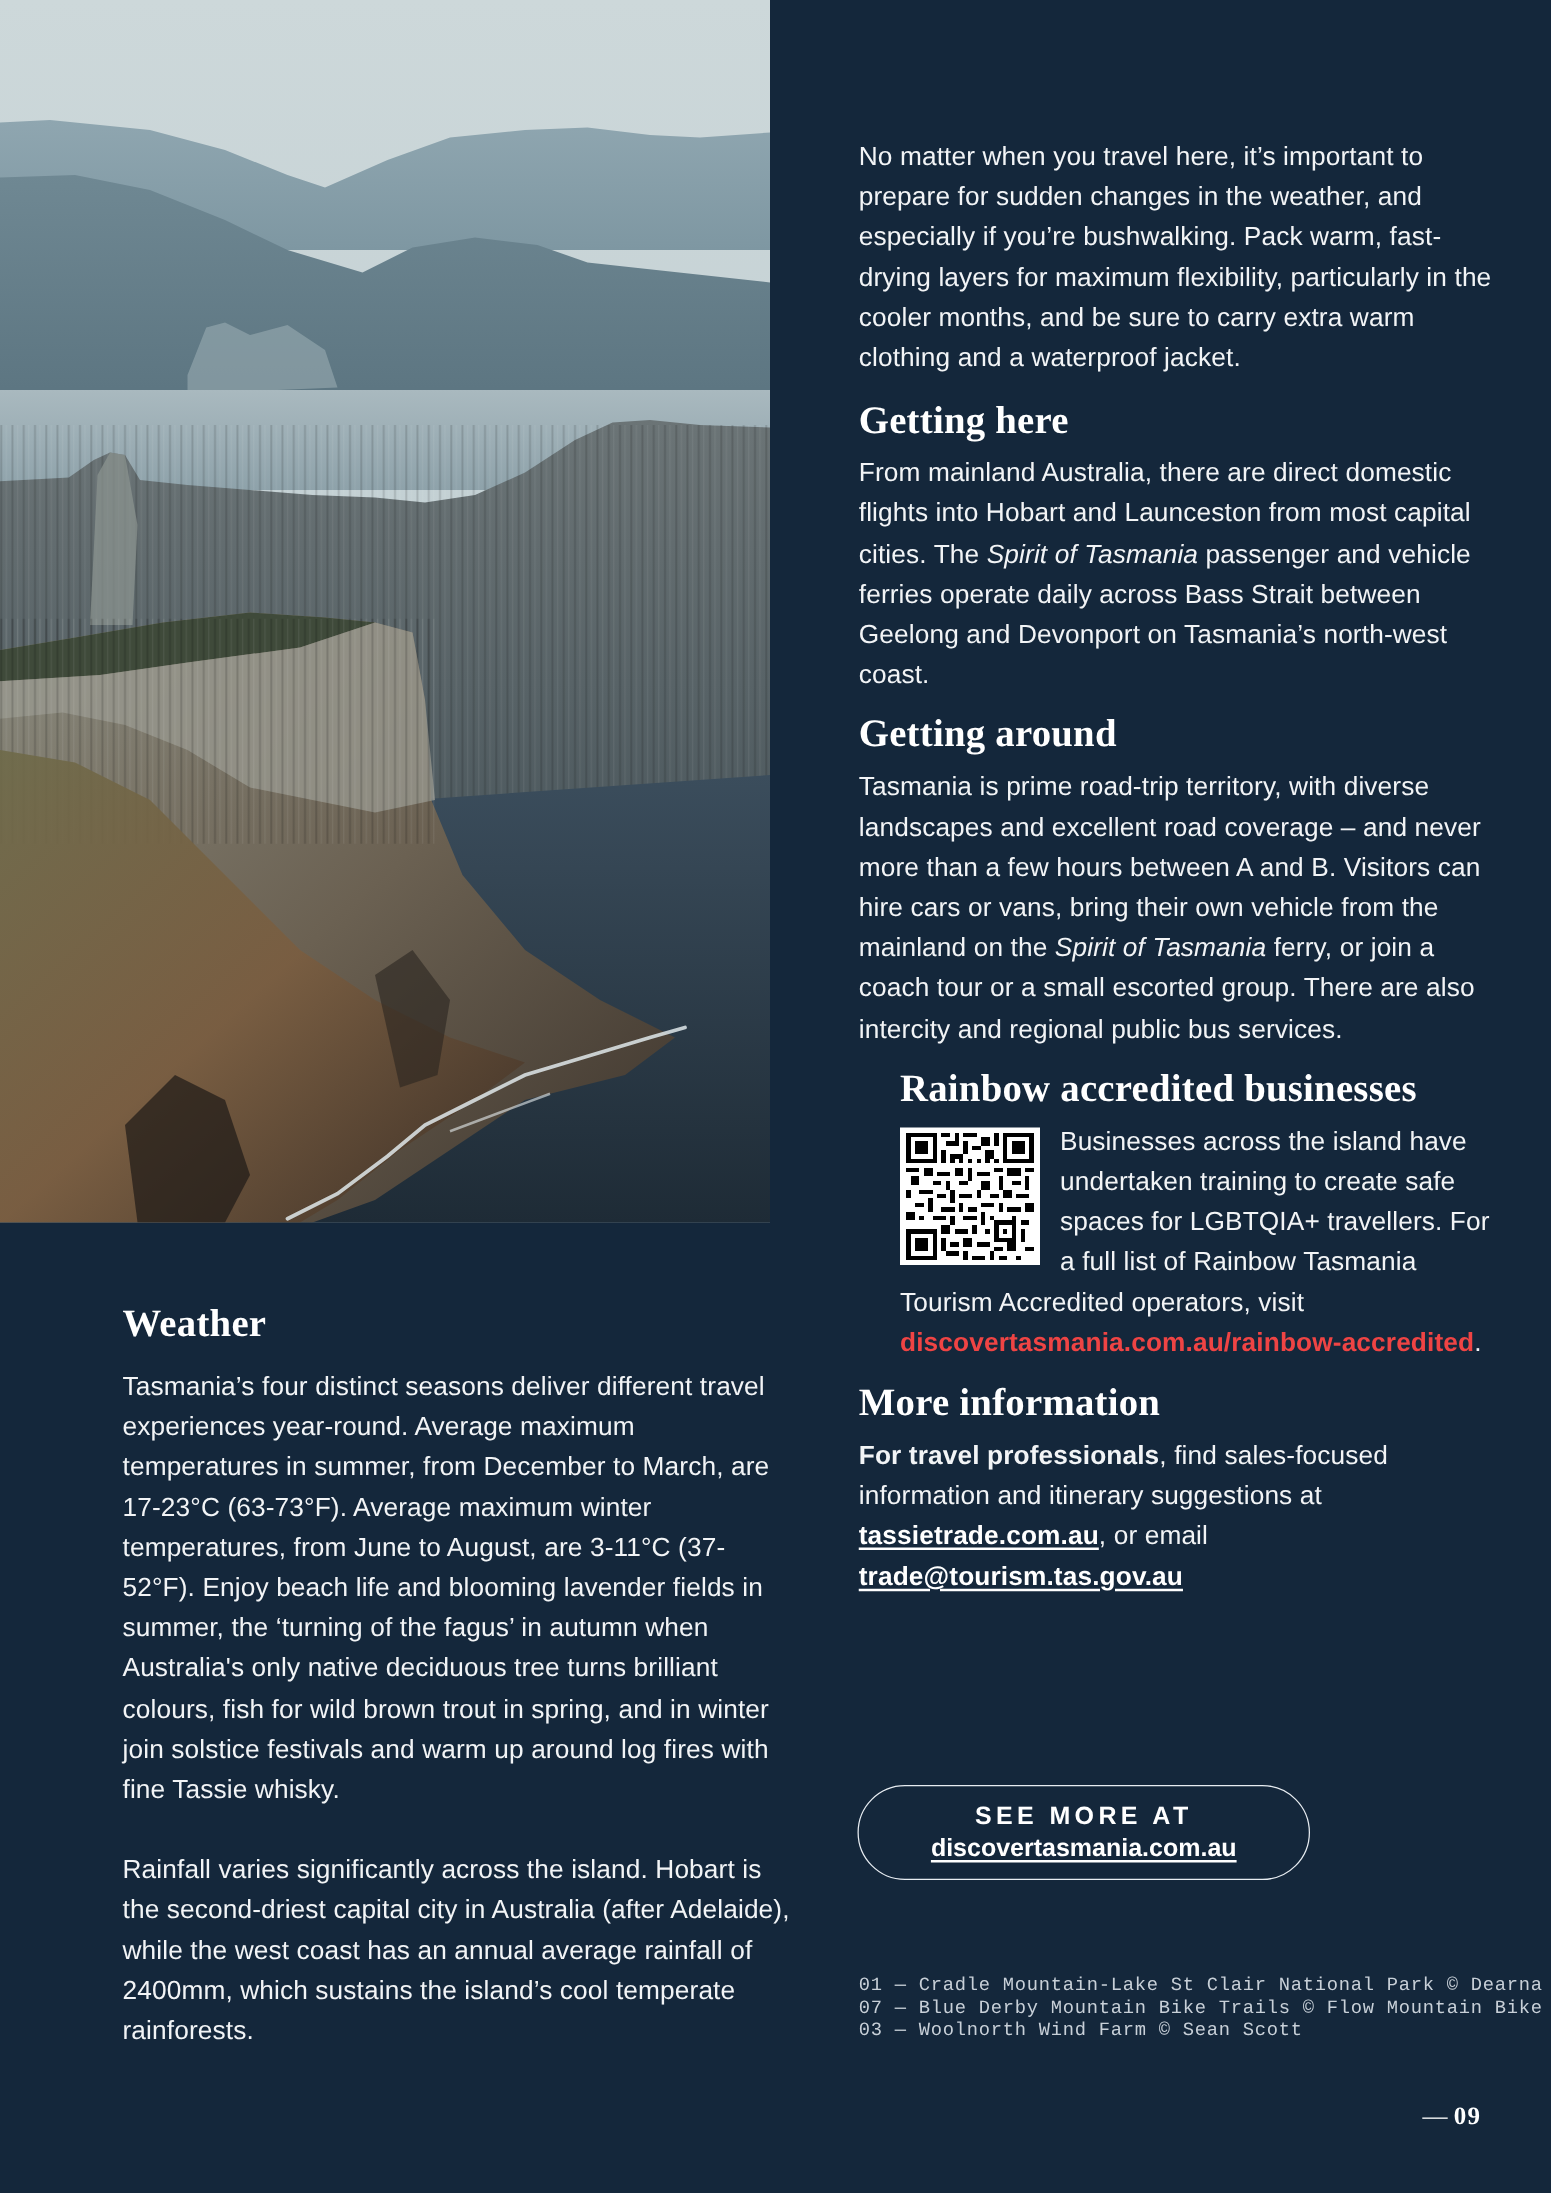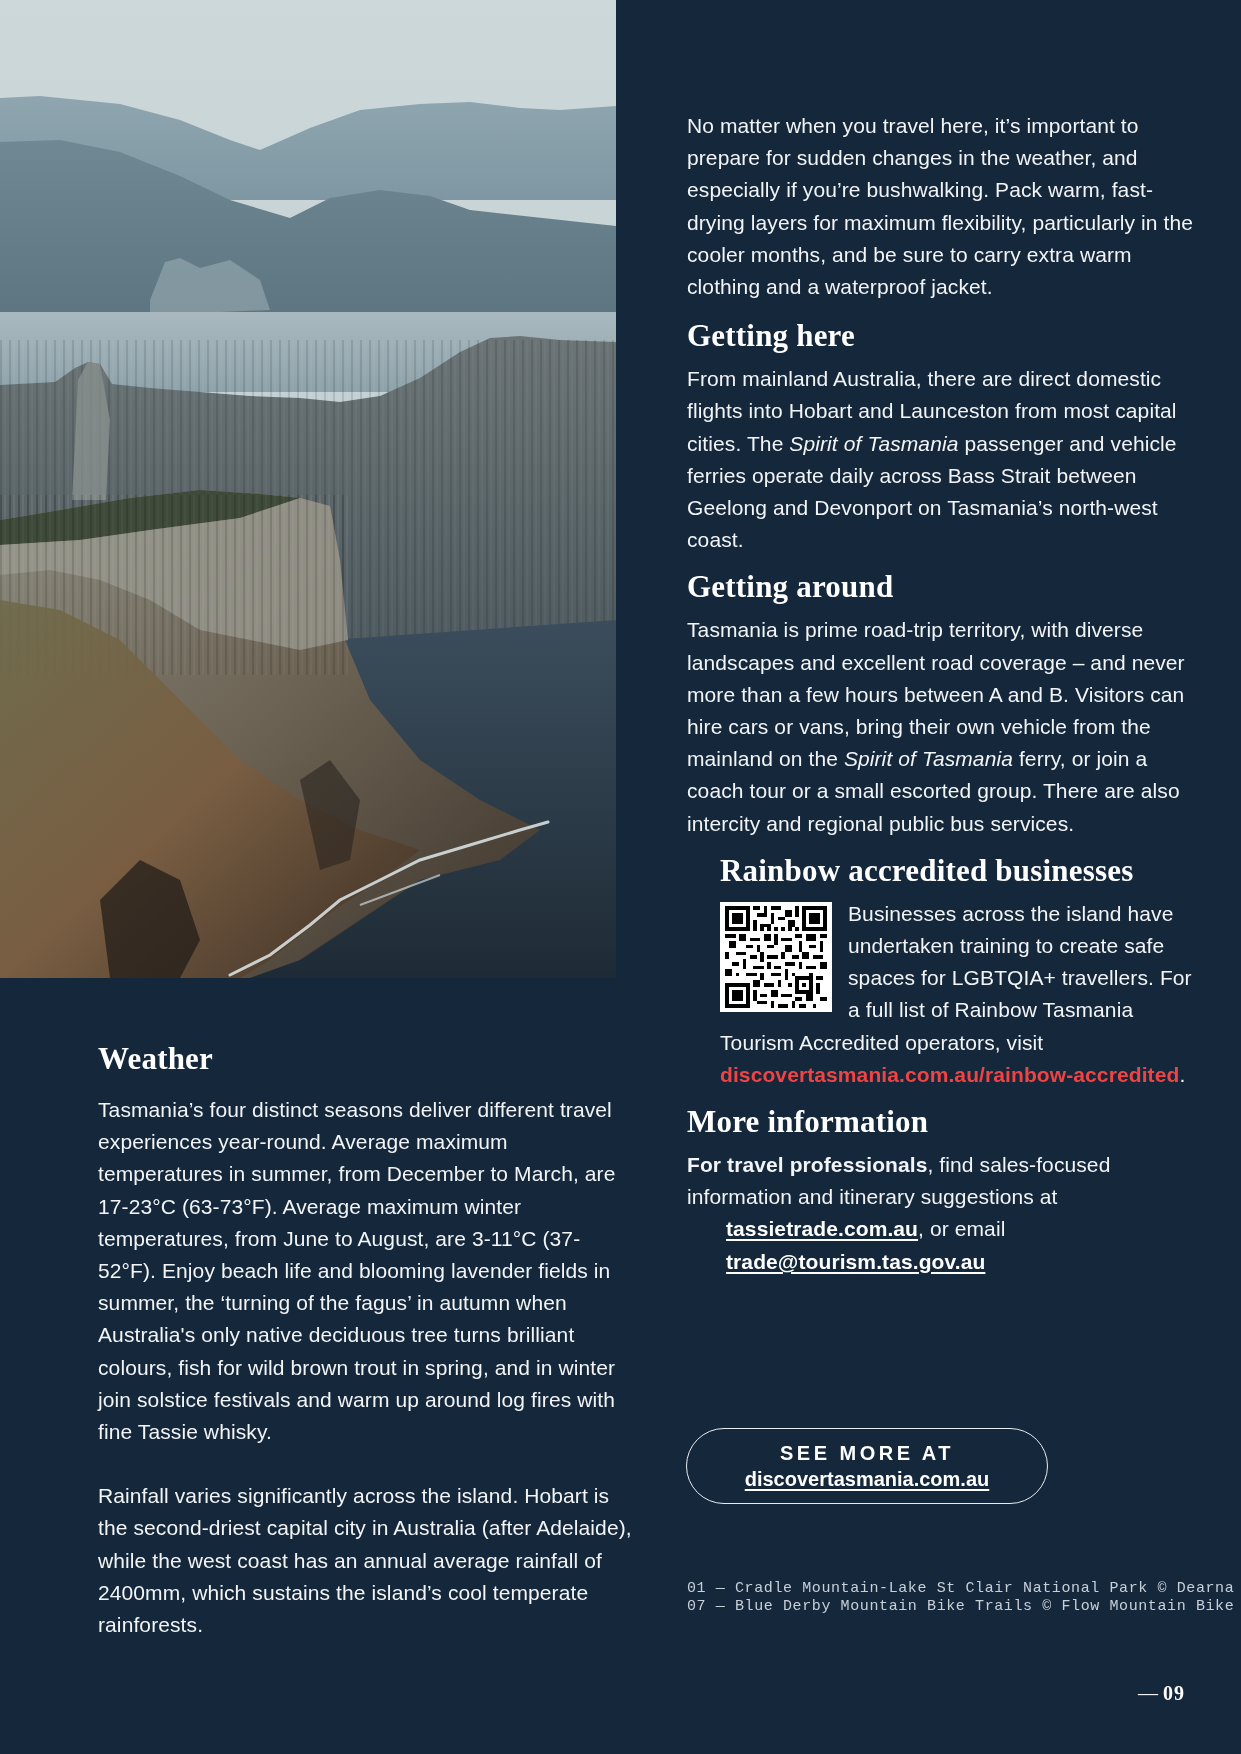--- a/index.html
+++ b/index.html
@@ -31,21 +31,21 @@
   .heading {
     font-family: "Liberation Serif", "DejaVu Serif", serif;
     font-weight: bold; font-size: 31px; line-height: 38px;
     margin: 0 0 8px 0; color: #ffffff;
     letter-spacing: 0.2px;
   }
   .section { margin-bottom: 12px; }
   .intro { margin-bottom: 14px; }
   em { font-style: italic; }
   strong { font-weight: bold; }
-  a.link { color: #ffffff; font-weight: bold; text-decoration: underline; text-underline-offset: 3px; margin-left: 39px; }
+  a.link { color: #ffffff; font-weight: bold; text-decoration: underline; text-underline-offset: 3px; }
   a.plain-bold { color: #ef4444; font-weight: bold; text-decoration: none; }
 
   .rainbow-block { position: relative; padding-left: 33px; }
   .qr {
     float: left; width: 112px; height: 110px;
     background: #ffffff; margin: 4px 16px 4px 0;
     padding: 4px; box-sizing: border-box;
   }
   .qr svg { width: 100%; height: 100%; display: block; }
 
@@ -292,20 +292,21 @@
 </div>
 
 <a class="cta">
   <span class="cta-top">SEE MORE AT</span>
   <span class="cta-url">discovertasmania.com.au</span>
 </a>
 
 <div class="credits">
   <div>01 — Cradle Mountain-Lake St Clair National Park © Dearna Bond</div>
   <div>07 — Blue Derby Mountain Bike Trails © Flow Mountain Bike</div>
+  <div>03 — Woolnorth Wind Farm © Sean Scott</div>
 </div>
 
 <div class="col-left">
   <h2 class="heading" style="margin-bottom:16px">Weather</h2>
   <p class="body-text">Tasmania’s four distinct seasons deliver different travel experiences year-round. Average maximum temperatures in summer, from December to March, are 17-23°C (63-73°F). Average maximum winter temperatures, from June to August, are 3-11°C (37-52°F). Enjoy beach life and blooming lavender fields in summer, the ‘turning of the fagus’ in autumn when Australia's only native deciduous tree turns brilliant colours, fish for wild brown trout in spring, and in winter join solstice festivals and warm up around log fires with fine Tassie whisky.</p>
   <p class="body-text weather-p2">Rainfall varies significantly across the island. Hobart is the second-driest capital city in Australia (after Adelaide), while the west coast has an annual average rainfall of 2400mm, which sustains the island’s cool temperate rainforests.</p>
 </div>
 
 <div class="page-number">
   <span class="dash">—</span><span>09</span>

